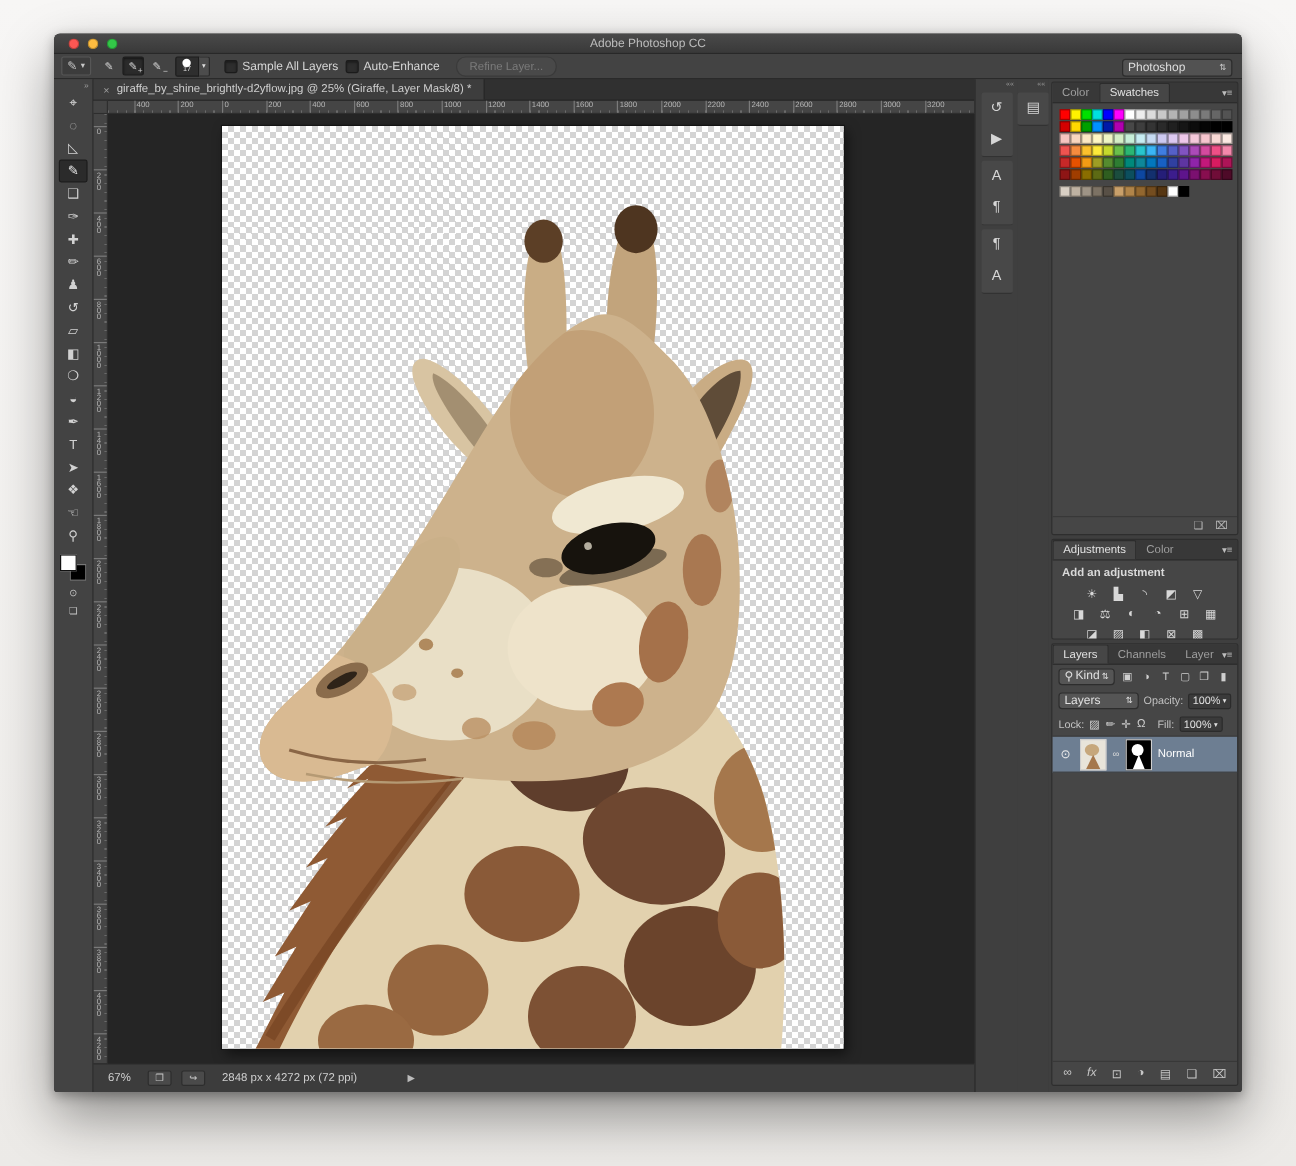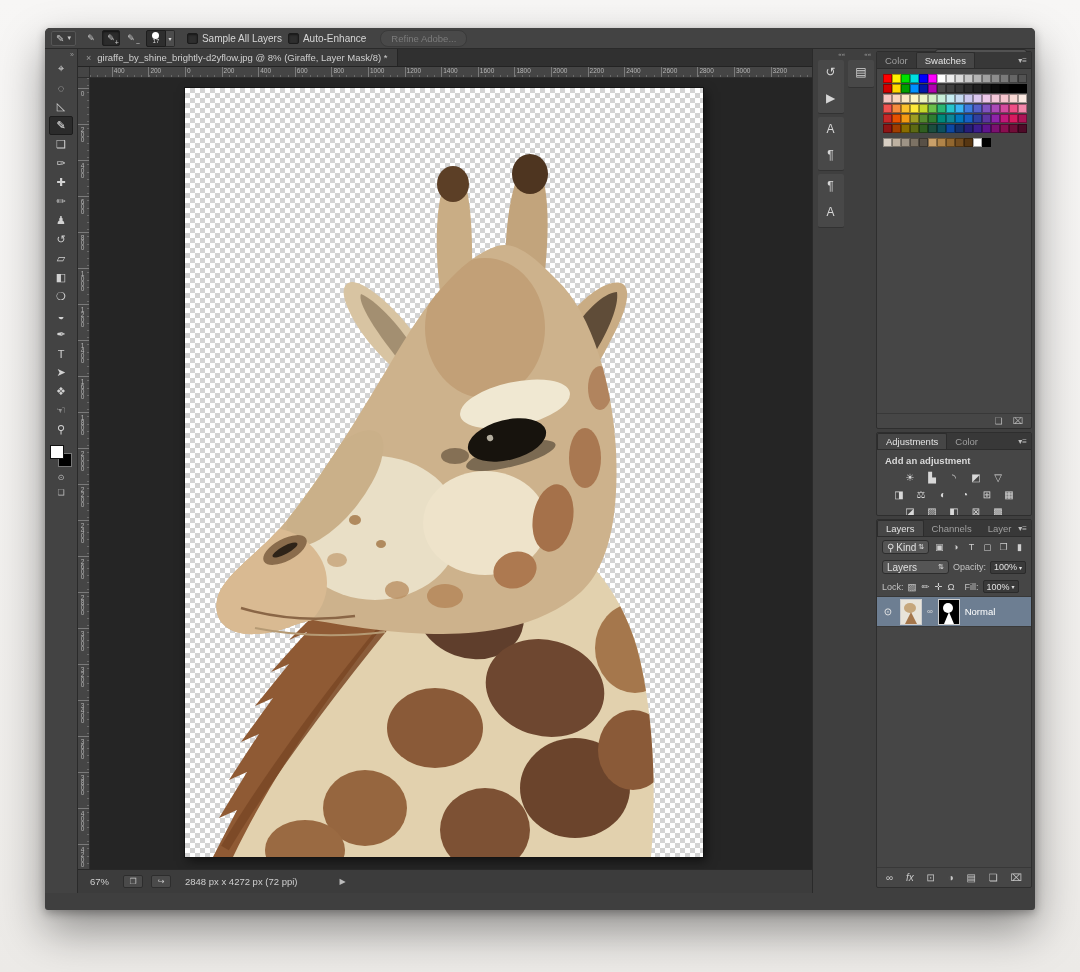--- a/index.html
+++ b/index.html
@@ -143,20 +143,28 @@
   .chain{ font-size:8px; color:#ddd; }
   .layername{ font-size:9.5px; color:#fff; }
   .lfooter{ height:20px; border-top:1px solid #383838; display:flex; align-items:center;
     justify-content:space-between; padding:0 9px; color:#c6c6c6; font-size:10px;}
 </style>
 </head>
 <body>
 
 <div id="window">
 
+  <div class="titlebar">
+    <div class="lights">
+      <div class="light" id="light-close" style="background: rgb(252, 87, 83);"></div>
+      <div class="light" id="light-min" style="background: rgb(253, 188, 64);"></div>
+      <div class="light" id="light-zoom" style="background: rgb(51, 199, 72);"></div>
+    </div>
+    <div class="wintitle">Adobe Photoshop CC</div>
+  </div>
 
   <div class="optionsbar">
     <div class="tool-preset">
       <span>✎</span>
       <span style="font-size:7px">▾</span>
     </div>
     <div class="opt-group" id="mode-buttons">
         <div class="mode-btn">✎</div>
         <div class="mode-btn active">✎<span class="badge">+</span></div>
         <div class="mode-btn">✎<span class="badge">−</span></div>
@@ -171,21 +179,21 @@
     <div id="opt-checkboxes" style="display:flex">
         <label class="checkbox">
           <span class="cb"></span>
           <span class="cb-label">Sample All Layers</span>
         </label>
         <label class="checkbox">
           <span class="cb"></span>
           <span class="cb-label">Auto-Enhance</span>
         </label>
       </div>
-    <div class="btn-disabled">Refine Adobe...</div>
+    <div class="btn-disabled">Refine Layer...</div>
     <div class="workspace">
       <span>Photoshop</span>
       <span class="ud">⇅</span>
     </div>
   </div>
 
   <div class="main">
     <div class="toolcol" id="toolcol">
       <div class="tool-expand">»</div>
     <div class="tool">⌖</div>
@@ -213,21 +221,21 @@
           <div class="bg" style="background: rgb(0, 0, 0);"></div>
         </div>
         <div class="mini-glyph">⊙</div>
         <div class="mini-glyph">❏</div>
       </div>
 
     <div class="doccol">
       <div class="tabbar">
         <div class="doctab">
           <span class="close">×</span>
-          <span>giraffe_by_shine_brightly-d2yflow.jpg @ 8% (Giraffe, Layer Mask/8) *</span>
+          <span>giraffe_by_shine_brightly-d2yflow.jpg @ 25% (Giraffe, Layer Mask/8) *</span>
         </div>
       </div>
       <div class="rulerrow">
         <div class="rulercorner"></div>
         <div id="hruler">
             <div class="htick" style="left: 21.8px;"></div>
             <div class="hlabel" style="left: 21.8px;">400</div>
             <div class="htick" style="left: 58.4px;"></div>
             <div class="hlabel" style="left: 58.4px;">200</div>
             <div class="htick" style="left: 95px;"></div>

